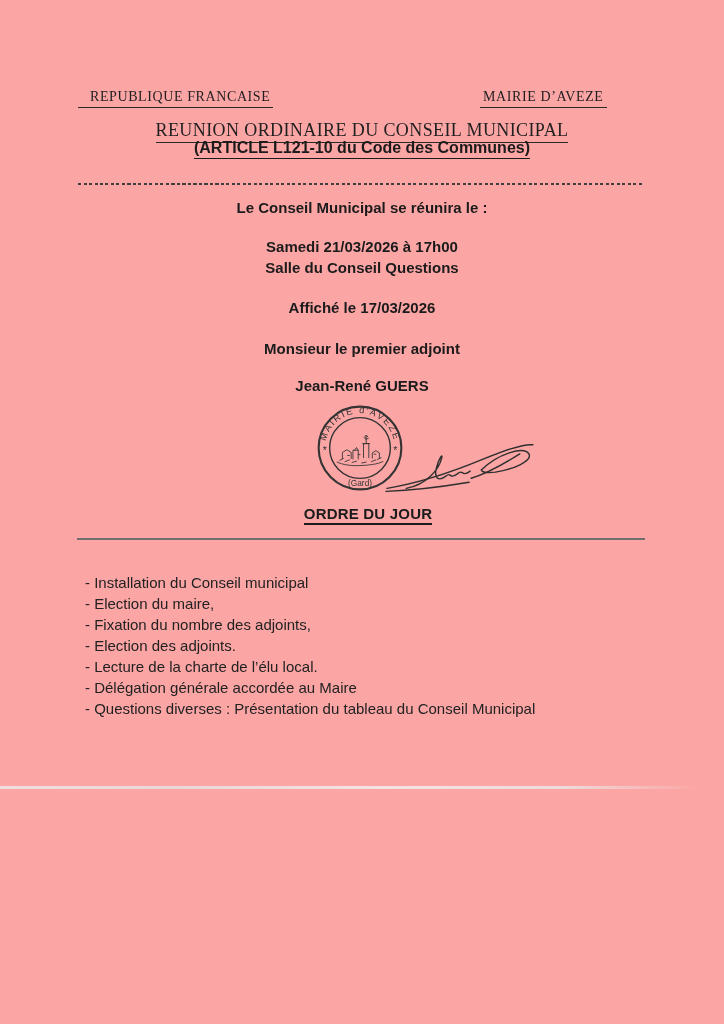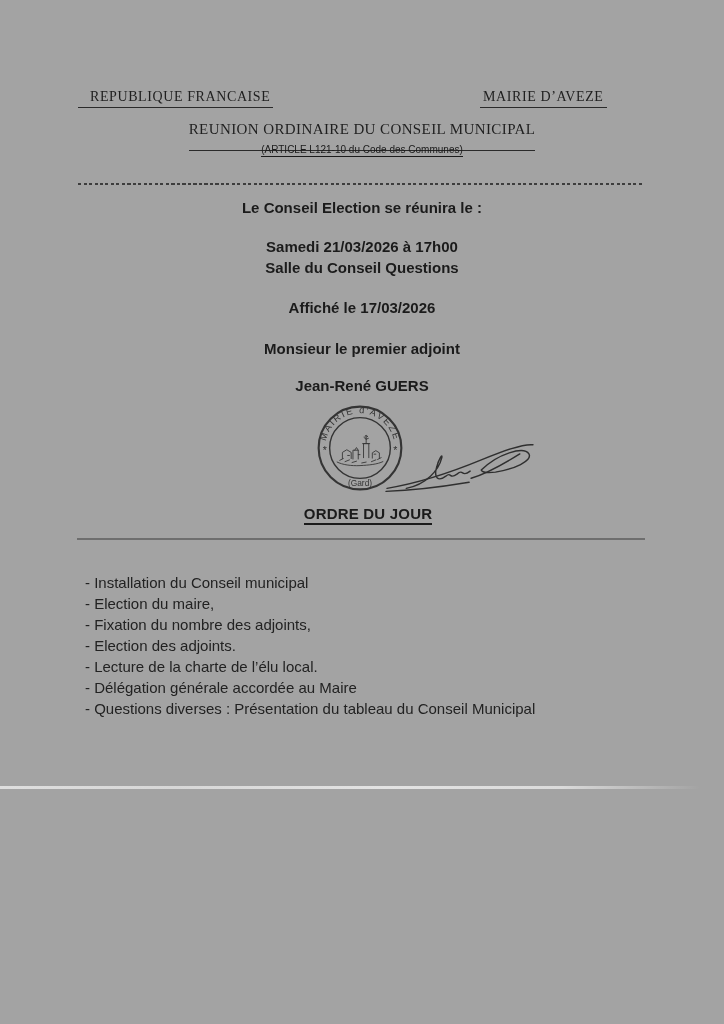--- a/index.html
+++ b/index.html
@@ -1,33 +1,33 @@
 <!DOCTYPE html>
 <html><head>
 <meta charset="utf-8">
 <style>
   html,body{margin:0;padding:0;background:#ffffff;}
   .page{
-    position:relative;width:724px;height:1024px;background:#a3a3a3;
+    position:relative;width:724px;height:1024px;background:#fca5a5;
     font-family:"Liberation Sans","DejaVu Sans",sans-serif;color:#1e1e1e;
     overflow:hidden;
   }
   .serif{font-family:"Liberation Serif","DejaVu Serif",serif;}
   
   .hdr{position:absolute;top:89px;font-size:14px;letter-spacing:0.6px;
        color:#1f1f1f;border-bottom:1.5px solid #2a2a2a;padding:0 3px 2px 3px;}
   .hdr-left{left:78px;padding-left:12px;}
   .hdr-right{left:480px;}
   
   .center-row{position:absolute;left:0;width:100%;text-align:center;}
   .title-row{top:120px;}
-  .title-text{font-size:15px;letter-spacing:0.4px;color:#1f1f1f;
-              border-bottom:1.4px solid #2a2a2a;padding-bottom:12px;display:inline-block;}
+  .title-text{font-size:18px;letter-spacing:0.4px;color:#1f1f1f;
+              border-bottom:1.4px solid #2a2a2a;padding-bottom:1px;display:inline-block;}
   .subtitle-row{top:139px;}
-  .subtitle-text{font-size:10px;font-weight:normal;color:#1b1b1b;
+  .subtitle-text{font-size:16px;font-weight:bold;color:#1b1b1b;
                  border-bottom:1.6px solid #1b1b1b;padding-bottom:1px;display:inline-block;}
   .dashed-rule{position:absolute;top:183px;left:78px;width:564px;height:1.8px;
                background:repeating-linear-gradient(90deg,#3d3d3d 0 3px,transparent 3px 5.5px);}
   .bold-line{font-size:15px;font-weight:bold;color:#1b1b1b;}
   .row-announce{top:199px;}
   .row-date{top:238px;}
   .row-place{top:259px;}
   .row-posted{top:299px;}
   .row-sigtitle{top:340px;}
   .row-signame{top:377px;}
@@ -58,21 +58,21 @@
 
   <div class="center-row title-row">
     <span class="title-text serif">REUNION ORDINAIRE DU CONSEIL MUNICIPAL</span>
   </div>
   <div class="center-row subtitle-row">
     <span class="subtitle-text">(ARTICLE L121-10 du Code des Communes)</span>
   </div>
 
   <div class="dashed-rule"></div>
 
-  <div class="center-row bold-line row-announce">Le Conseil Election se réunira le :</div>
+  <div class="center-row bold-line row-announce">Le Conseil Municipal se réunira le :</div>
   <div class="center-row bold-line row-date">Samedi 21/03/2026 à 17h00</div>
   <div class="center-row bold-line row-place">Salle du Conseil Questions</div>
   <div class="center-row bold-line row-posted">Affiché le 17/03/2026</div>
   <div class="center-row bold-line row-sigtitle">Monsieur le premier adjoint</div>
   <div class="center-row bold-line row-signame">Jean-René GUERS</div>
 
   <svg class="stamp" viewBox="0 0 100 100" aria-hidden="true">
     <defs>
       <path id="stampArc" d="M 10.5 50 A 39.5 39.5 0 1 1 89.5 50"></path>
     </defs>

